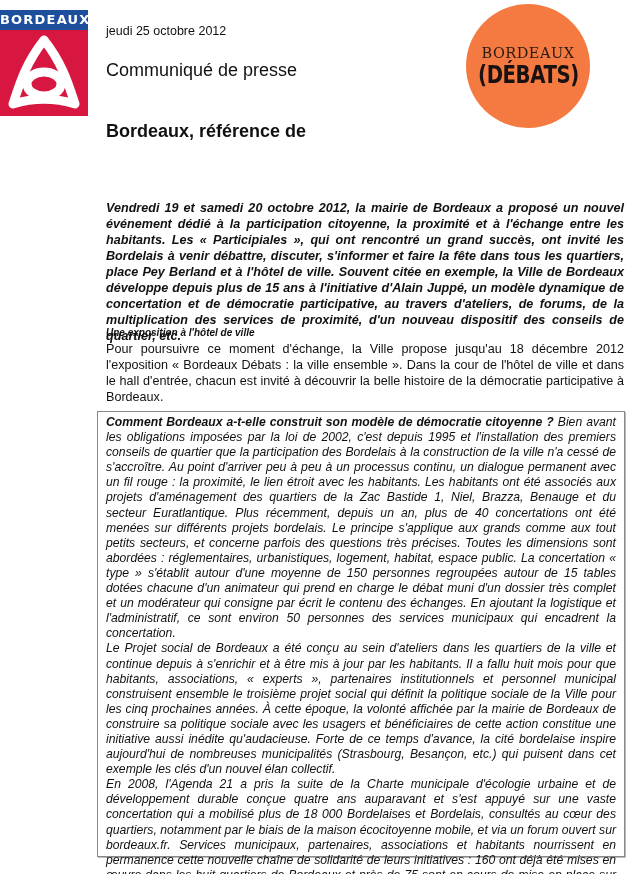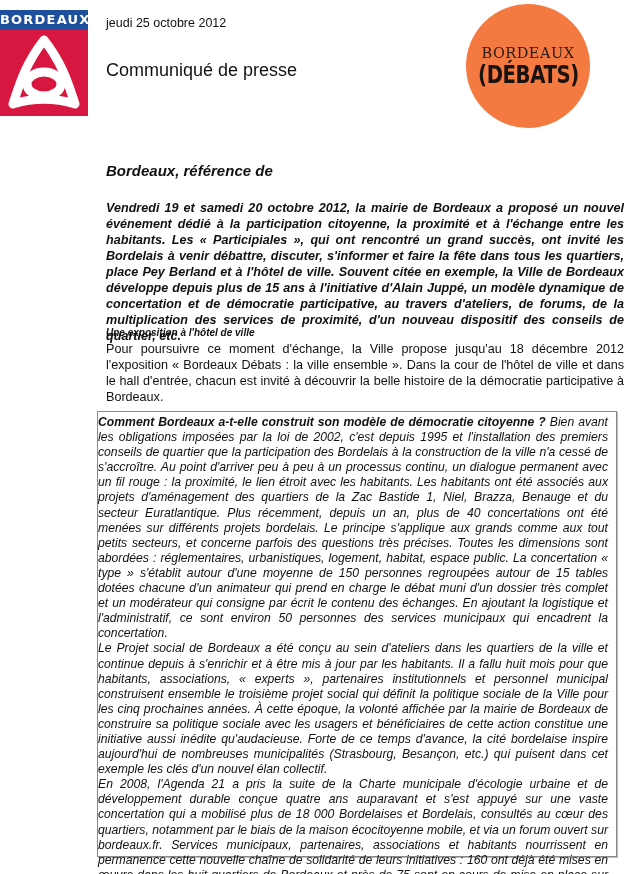--- a/index.html
+++ b/index.html
@@ -12,56 +12,56 @@
     }
     .logo-bordeaux .band {
       height: 20px; background: #1d4f9c; color: #fff; font-weight: bold;
       font-size: 13px; letter-spacing: 1.2px; text-align: center; line-height: 20px;
       font-family: "DejaVu Sans", sans-serif;
     }
     .logo-bordeaux .red {
       height: 86px; background: #d7173f; display: flex; align-items: center; justify-content: center;
     }
     .date {
-      position: absolute; left: 106px; top: 16px; font-size: 12.5px;
+      position: absolute; left: 106px; top: 24px; font-size: 12.5px;
     }
     .doctype {
       position: absolute; left: 106px; top: 60px; font-size: 18px; text-align: center;
     }
     .logo-debats {
       position: absolute; left: 466px; top: 4px; width: 124px; height: 124px;
       border-radius: 50%; background: #f47a42;
       display: flex; flex-direction: column; align-items: center; justify-content: center;
     }
     .logo-debats .top {
       font-family: "DejaVu Serif", serif; font-size: 14.5px; color: #2a1a12; letter-spacing: 0.5px;
       margin-top: 2px;
     }
     .logo-debats .bottom {
       font-family: "DejaVu Sans", sans-serif; font-weight: bold; font-size: 24px; color: #1a1210;
       letter-spacing: -0.5px; transform: scaleX(0.82);
     }
     .title {
-      position: absolute; left: 106px; top: 120px; font-size: 15px; font-weight: bold;
-      font-style: italic; line-height: 22px; margin-top: 40px;
+      position: absolute; left: 106px; top: 120px; font-size: 18px; font-weight: bold;
+      line-height: 22px;
     }
     .lead {
       position: absolute; left: 106px; top: 200px; width: 518px;
       font-size: 12.6px; font-weight: bold; line-height: 16px; text-align: justify; font-style: italic;
     }
     .lead p { margin: 0; }
     .expo {
       position: absolute; left: 106px; top: 325px; width: 518px;
       font-size: 12.6px; line-height: 16px; text-align: justify;
     }
     .expo h2 { margin: 0; font-size: 10px; font-weight: bold; font-style: italic; }
     .expo p { margin: 0; }
     .box {
       position: absolute; left: 97px; top: 411px; width: 510px; height: 437px;
-      border: 1px solid #888; padding: 3px 8px 4px 0;
+      border: 1px solid #888; padding: 3px 8px 4px 8px;
       font-size: 12.2px; line-height: 15.1px; text-align: justify; font-style: italic;
       box-shadow: 1px 1px 0 #bbb;
     }
     .box p { margin: 0; }
     .box .q { font-weight: bold; }
     .box h3 { margin: 14px 0 0 0; font-size: 12.2px; font-weight: bold; font-style: italic; }
   </style>
 </head>
 <body>
 

